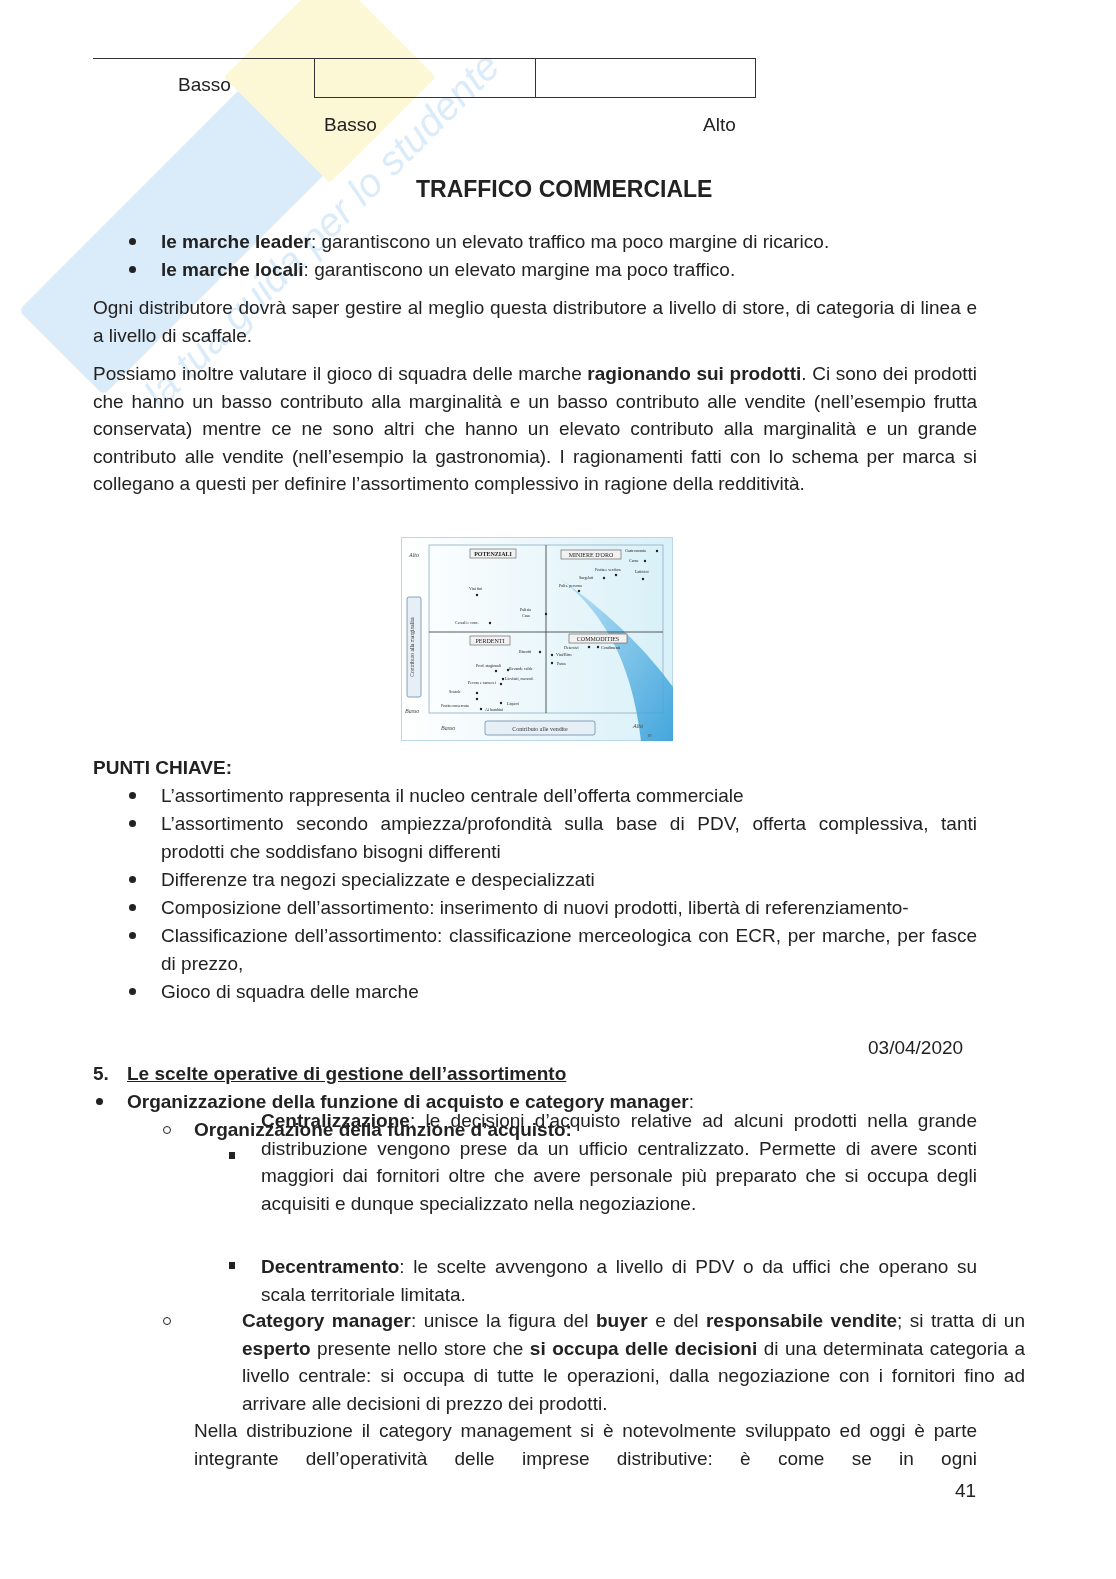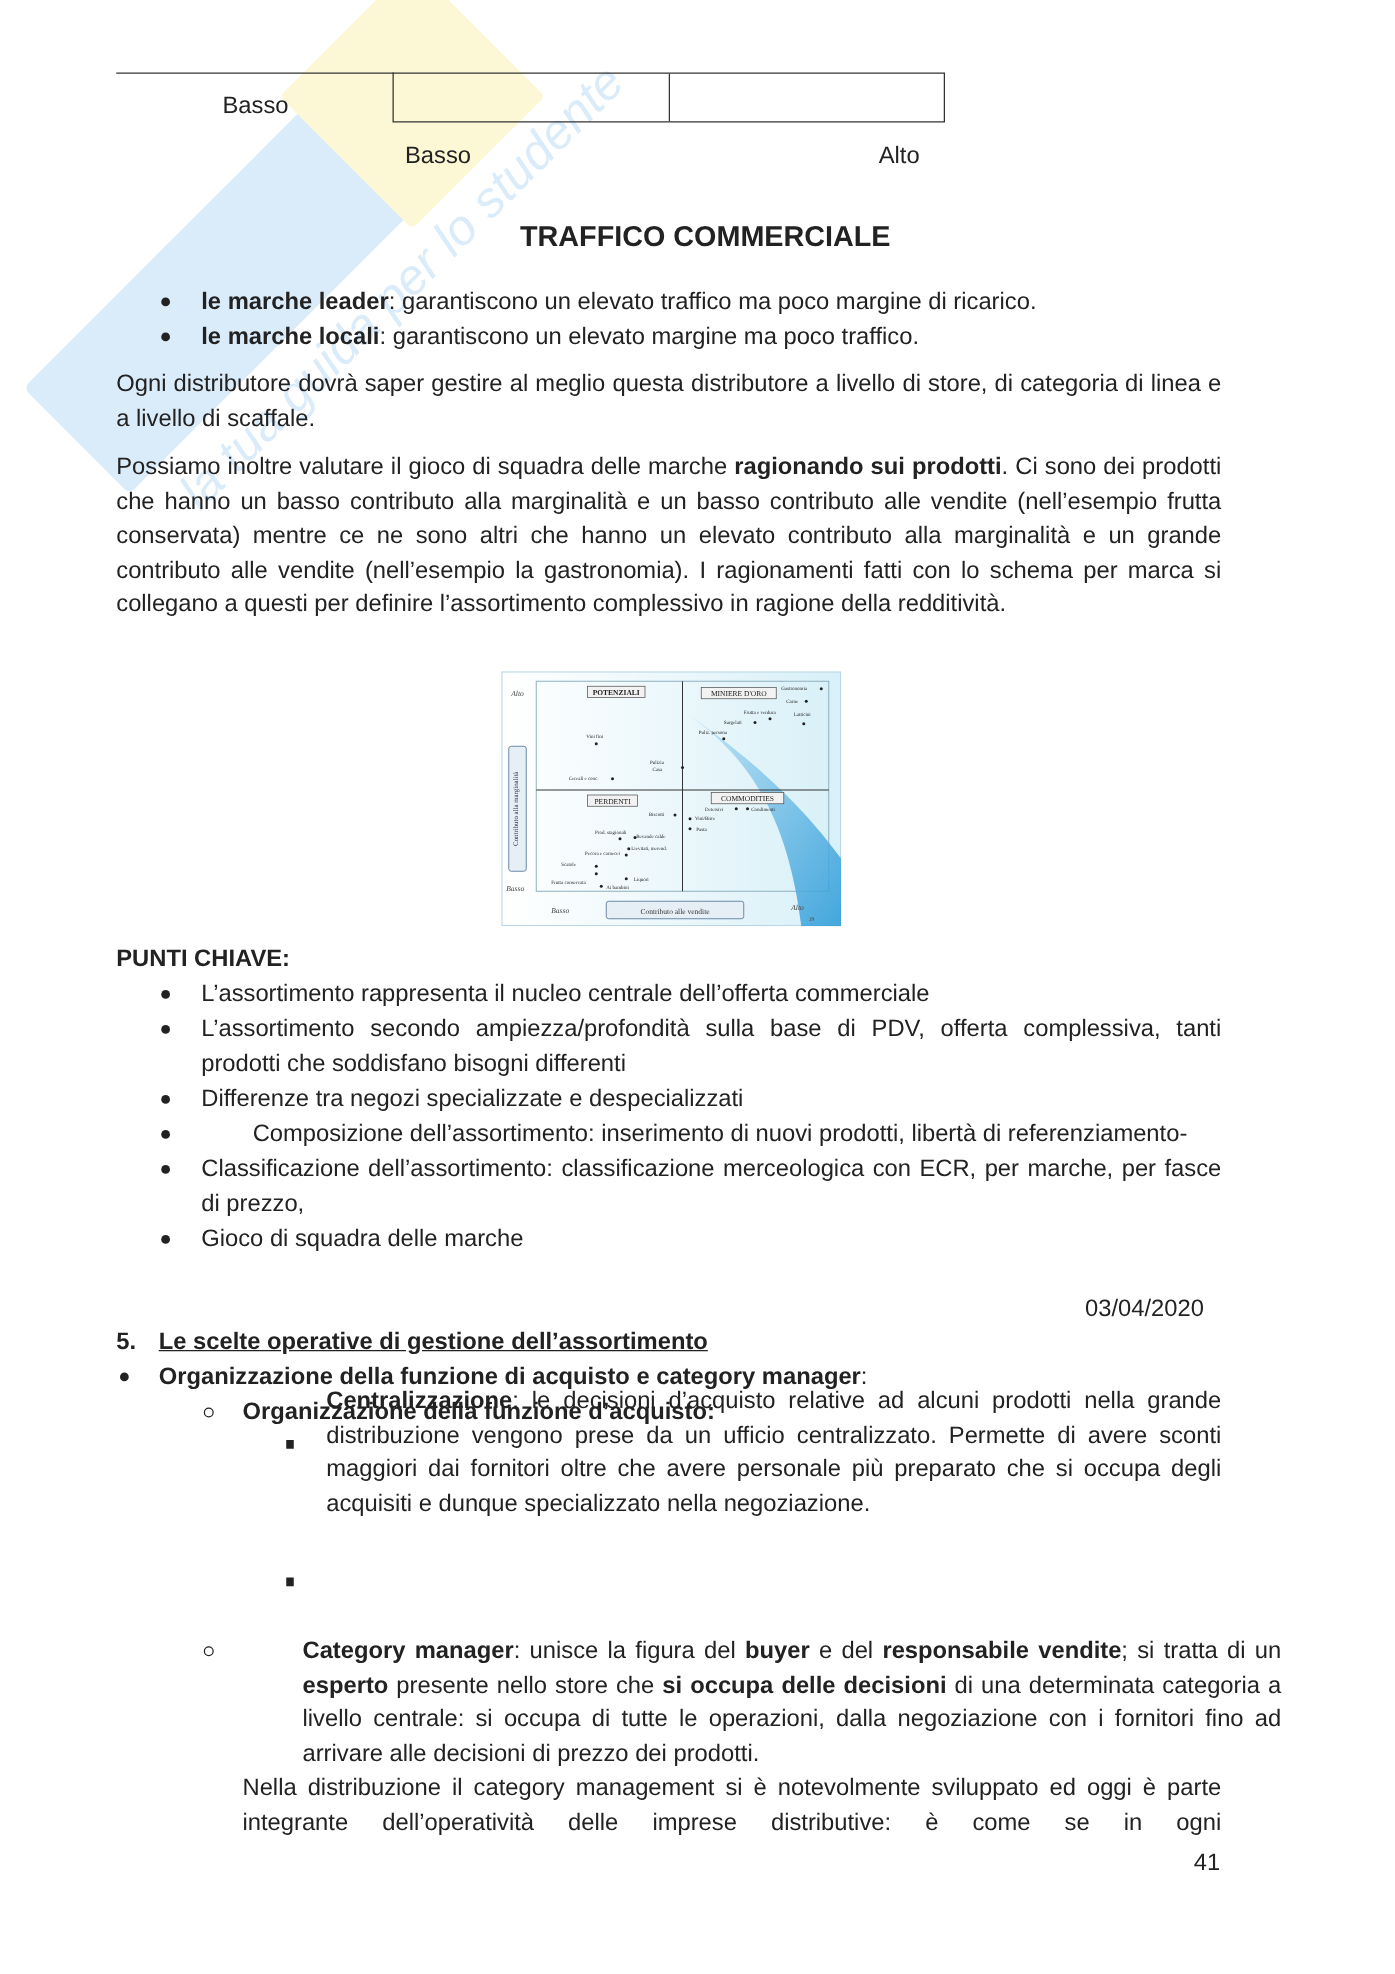--- a/index.html
+++ b/index.html
@@ -173,21 +173,21 @@
   <span class="bullet-dot" style="left:129px; top:792px;"></span>
   <div class="li" style="left:161px; top:782px; width:816px;">L’assortimento rappresenta il nucleo centrale dell’offerta commerciale</div>
 
   <span class="bullet-dot" style="left:129px; top:820px;"></span>
   <div class="li justify" style="left:161px; top:810px; width:816px;">L’assortimento secondo ampiezza/profondità sulla base di PDV, offerta complessiva, tanti prodotti che soddisfano bisogni differenti</div>
 
   <span class="bullet-dot" style="left:129px; top:876px;"></span>
   <div class="li" style="left:161px; top:866px; width:816px;">Differenze tra negozi specializzate e despecializzati</div>
 
   <span class="bullet-dot" style="left:129px; top:904px;"></span>
-  <div class="li" style="left:161px; top:894px; width:830px; white-space:nowrap;text-align:center;">Composizione dell’assortimento: inserimento di nuovi prodotti, libertà di referenziamento-</div>
+  <div class="li" style="left:161px; top:894px; width:830px; white-space:nowrap;">Composizione dell’assortimento: inserimento di nuovi prodotti, libertà di referenziamento-</div>
 
   <span class="bullet-dot" style="left:129px; top:932px;"></span>
   <div class="li justify" style="left:161px; top:922px; width:816px;">Classificazione dell’assortimento: classificazione merceologica con ECR, per marche, per fasce di prezzo,</div>
 
   <span class="bullet-dot" style="left:129px; top:988px;"></span>
   <div class="li" style="left:161px; top:978px; width:816px;">Gioco di squadra delle marche</div>
 
   <div class="li" style="left:868px; top:1034px;">03/04/2020</div>
 
   <div class="li" style="left:93px; top:1060px; font-weight:bold;">5.</div>
@@ -200,20 +200,23 @@
 
   <span class="circle-bullet" style="left:163px; top:1126px;"></span>
   <div class="li" style="left:194px; top:1116px; font-weight:bold;">Organizzazione della funzione d’acquisto:</div>
 
   <span class="square-bullet" style="left:229px; top:1152px;"></span>
   <div class="li justify" style="left:261px; top:1107px; width:716px;">
     <b>Centralizzazione</b><span>: le decisioni d’acquisto relative ad alcuni prodotti nella grande distribuzione vengono prese da un ufficio centralizzato. Permette di avere sconti maggiori dai fornitori oltre che avere personale più preparato che si occupa degli acquisiti e dunque specializzato nella negoziazione.</span>
   </div>
 
   <span class="square-bullet" style="left:229px; top:1262px;"></span>
+  <div class="li justify" style="left:261px; top:1253px; width:716px;">
+    <b>Decentramento</b><span>: le scelte avvengono a livello di PDV o da uffici che operano su scala territoriale limitata.</span>
+  </div>
 
   <span class="circle-bullet" style="left:163px; top:1317px;"></span>
   <div class="li justify" style="left:194px; top:1307px; width:783px;margin-left:48px;">
     <b>Category manager</b><span>: unisce la figura del </span><b>buyer</b><span> e del </span><b>responsabile vendite</b><span>; si tratta di un </span><b>esperto</b><span> presente nello store che </span><b>si occupa delle decisioni</b><span> di una determinata categoria a livello centrale: si occupa di tutte le operazioni, dalla negoziazione con i fornitori fino ad arrivare alle decisioni di prezzo dei prodotti.</span>
   </div>
 
   <div class="li justify" style="left:194px; top:1417px; width:783px; text-align-last: justify;">Nella distribuzione il category management si è notevolmente sviluppato ed oggi è parte integrante dell’operatività delle imprese distributive: è come se in ogni</div>
 
   <div class="li" style="left:955px; top:1477px;">41</div>
 </div>

